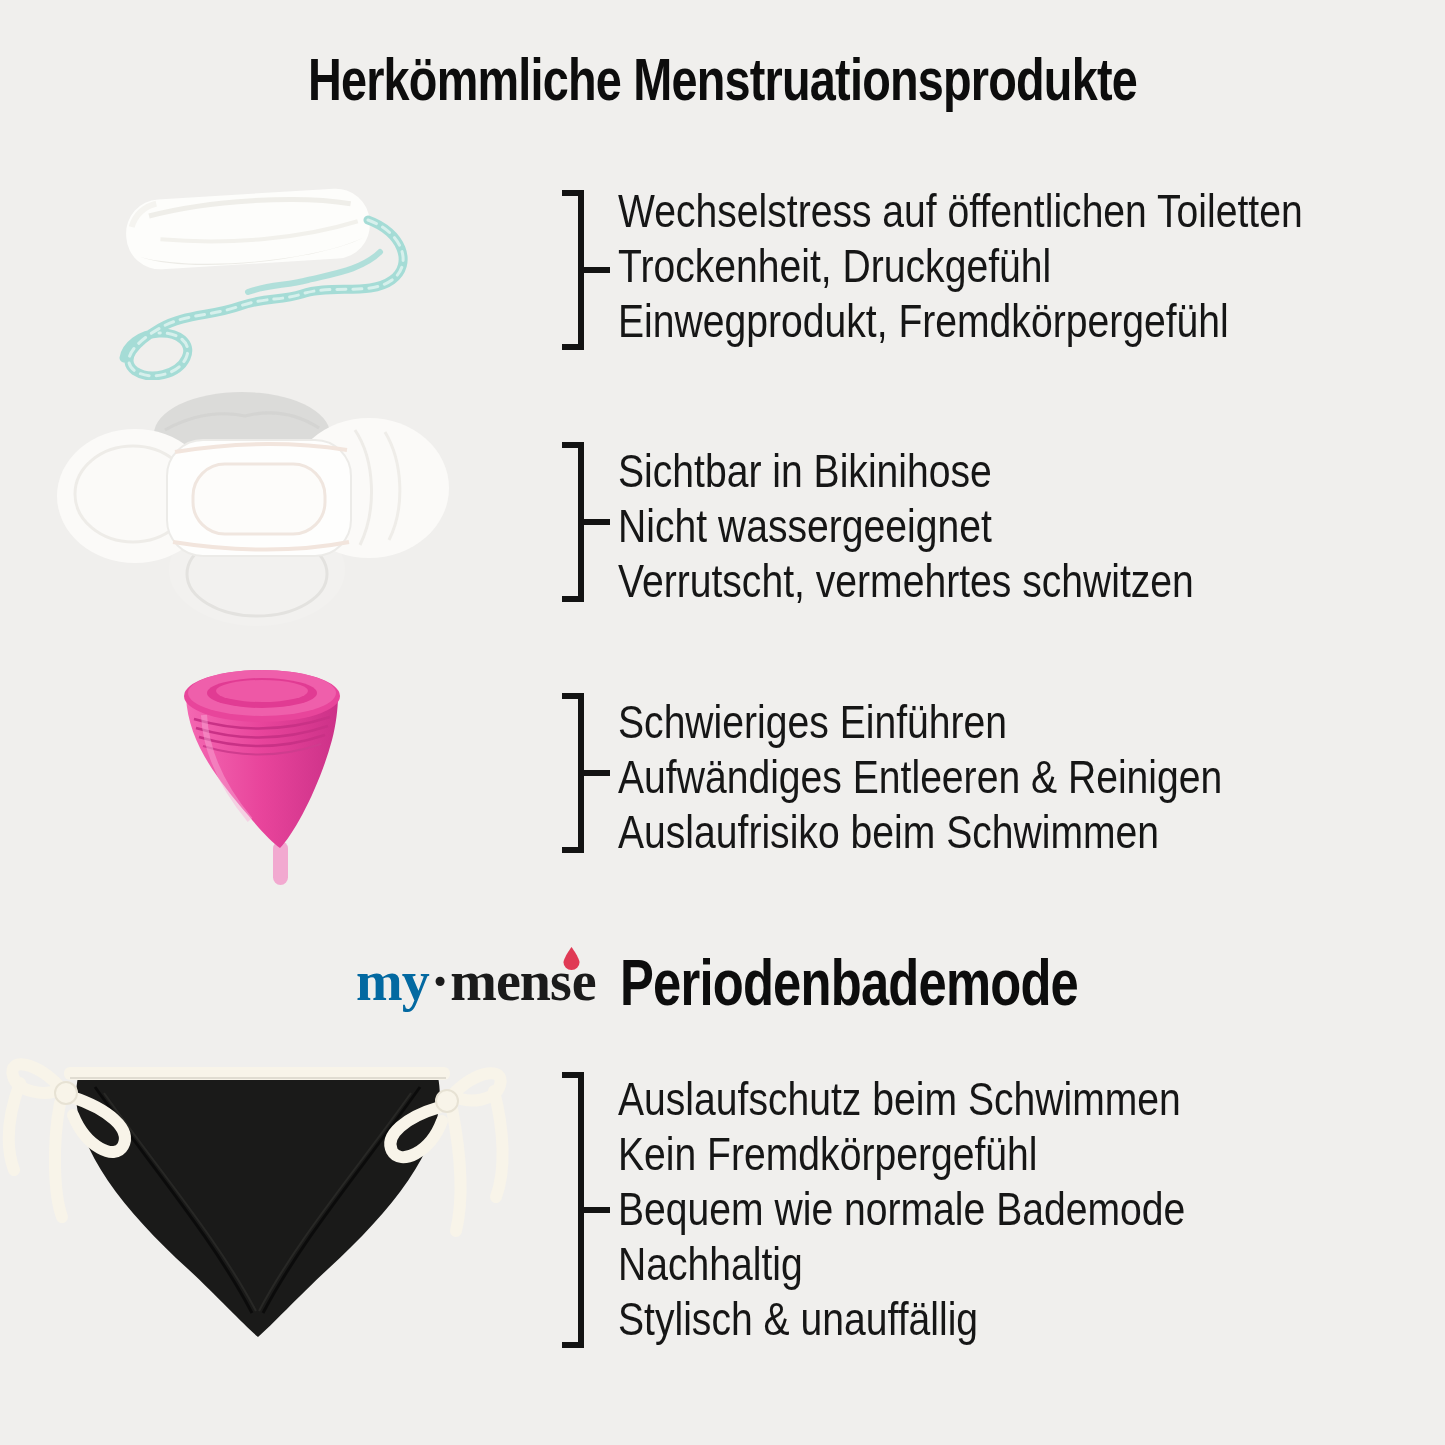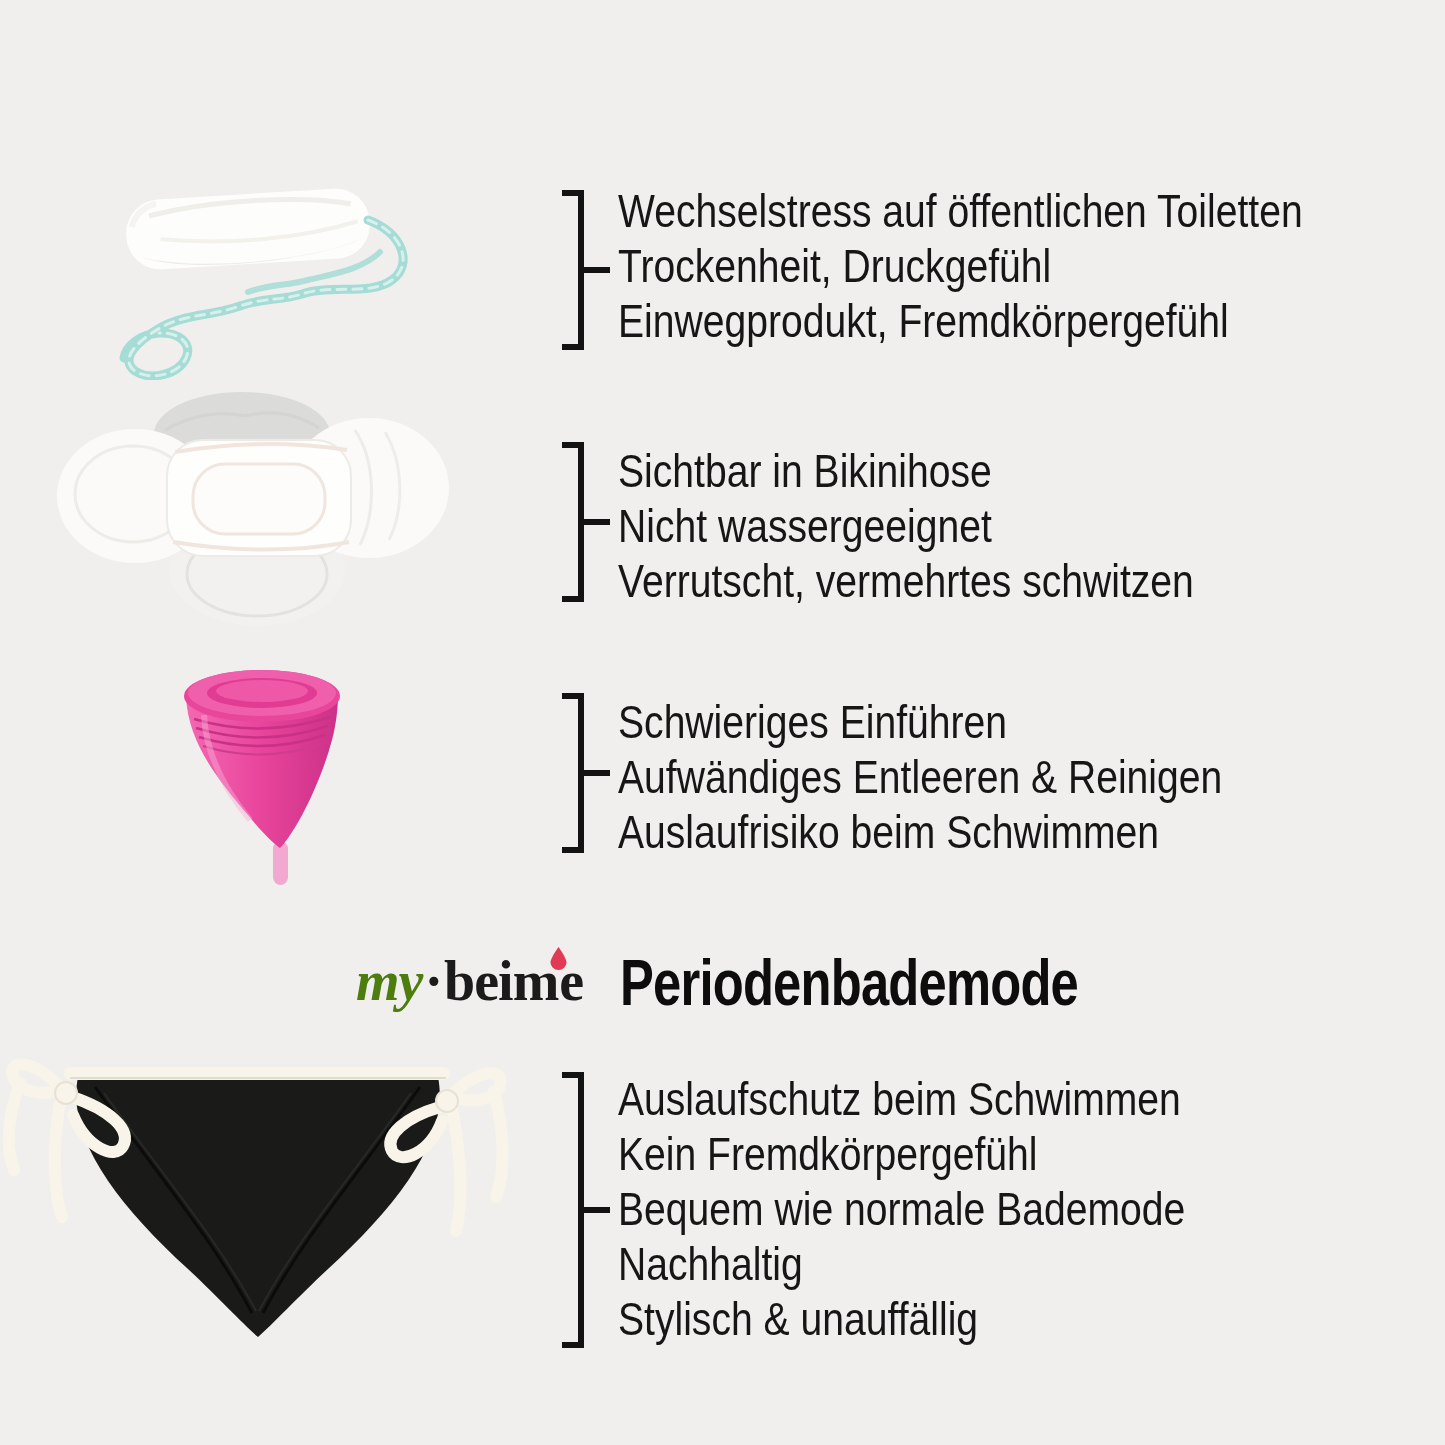--- a/index.html
+++ b/index.html
@@ -22,21 +22,21 @@
   .squeeze-c{display:inline-block;transform:scaleX(0.78);transform-origin:center;white-space:nowrap;}
   .squeeze-l{display:inline-block;transform:scaleX(0.78);transform-origin:left center;white-space:nowrap;}
 
   .brand-row{position:absolute;left:0;top:0;width:1445px;}
   .logo{
     position:absolute;left:356px;top:953px;
     font-family:"Liberation Serif", serif;
     font-weight:bold;font-size:56px;line-height:1;
     letter-spacing:-1px;white-space:nowrap;
   }
-  .logo .my{color:#4d7c0f;font-style:italic;}
+  .logo .my{color:#0369a1;}
   .logo .dark{color:#1b1b1b;}
   .logo .dot{color:#1b1b1b;padding:0 2px;}
   .drop-wrap{position:relative;display:inline-block;width:1px;height:1px;}
   .drop-svg{position:absolute;left:-8px;top:-52px;width:17px;height:23px;}
   .heading2{
     position:absolute;left:612px;top:941px;margin:8px;
     font-size:65px;font-weight:bold;line-height:1.05;
     letter-spacing:-1px;color:#0d0d0d;white-space:nowrap;
   }
 
@@ -70,20 +70,23 @@
   .art-tampon{left:80px;top:180px;}
   .art-pad{left:55px;top:390px;}
   .art-cup{left:180px;top:655px;}
   .art-bikini{left:0px;top:1045px;}
 </style>
 </head>
 <body>
 
 <div class="canvas">
 
+  <h1 class="title">
+    <span class="squeeze-c">Herkömmliche Menstruationsprodukte</span>
+  </h1>
 
   <svg class="art art-tampon" width="330" height="200" viewBox="0 0 330 200" aria-hidden="true">
     <g transform="rotate(-3.5 168 49)">
       <rect x="46" y="14" width="244" height="70" rx="34" ry="34" fill="#fdfdfb"></rect>
       <path d="M58 70 C 110 88, 230 86, 284 64 C 240 84, 110 92, 58 70 Z" fill="#ecebe6"></path>
       <path d="M70 30 C 130 18, 220 18, 272 30" stroke="#efeee9" stroke-width="5" fill="none"></path>
       <path d="M80 54 C 150 64, 220 62, 278 48" stroke="#f2f1ec" stroke-width="4" fill="none"></path>
       <path d="M52 40 C 56 28, 66 20, 78 18" stroke="#f5f4f0" stroke-width="6" fill="none"></path>
     </g>
     <g fill="none" stroke-linecap="round" stroke-linejoin="round">
@@ -146,21 +149,21 @@
 
   <div class="bracket b3"></div>
   <ul class="tlist t3">
     <li>Schwieriges Einführen</li>
     <li>Aufwändiges Entleeren &amp; Reinigen</li>
     <li>Auslaufrisiko beim Schwimmen</li>
   </ul>
 
   <div class="brand-row">
     <div class="logo">
-      <span class="my">my</span><span class="dot">·</span><span class="dark">beim</span><span class="drop-wrap"><svg class="drop-svg" viewBox="0 0 17 23" aria-hidden="true">
+      <span class="my">my</span><span class="dot">·</span><span class="dark">mens</span><span class="drop-wrap"><svg class="drop-svg" viewBox="0 0 17 23" aria-hidden="true">
             <path d="M8.5 0 C 8.5 0 0.5 11 0.5 15.5 A 8 7.5 0 0 0 16.5 15.5 C 16.5 11 8.5 0 8.5 0 Z" fill="#e03a55"></path>
           </svg></span><span class="dark">e</span>
     </div>
     <h2 class="heading2">
       <span class="squeeze-l">Periodenbademode</span>
     </h2>
   </div>
 
   <svg class="art art-bikini" width="520" height="300" viewBox="0 0 520 300" aria-hidden="true">
     <path d="M78 32 L 438 32 C 450 92, 400 158, 328 224 C 299 251, 271 281, 258 292 C 245 281, 217 251, 188 224 C 116 158, 66 92, 78 32 Z" fill="#1a1a19"></path>

